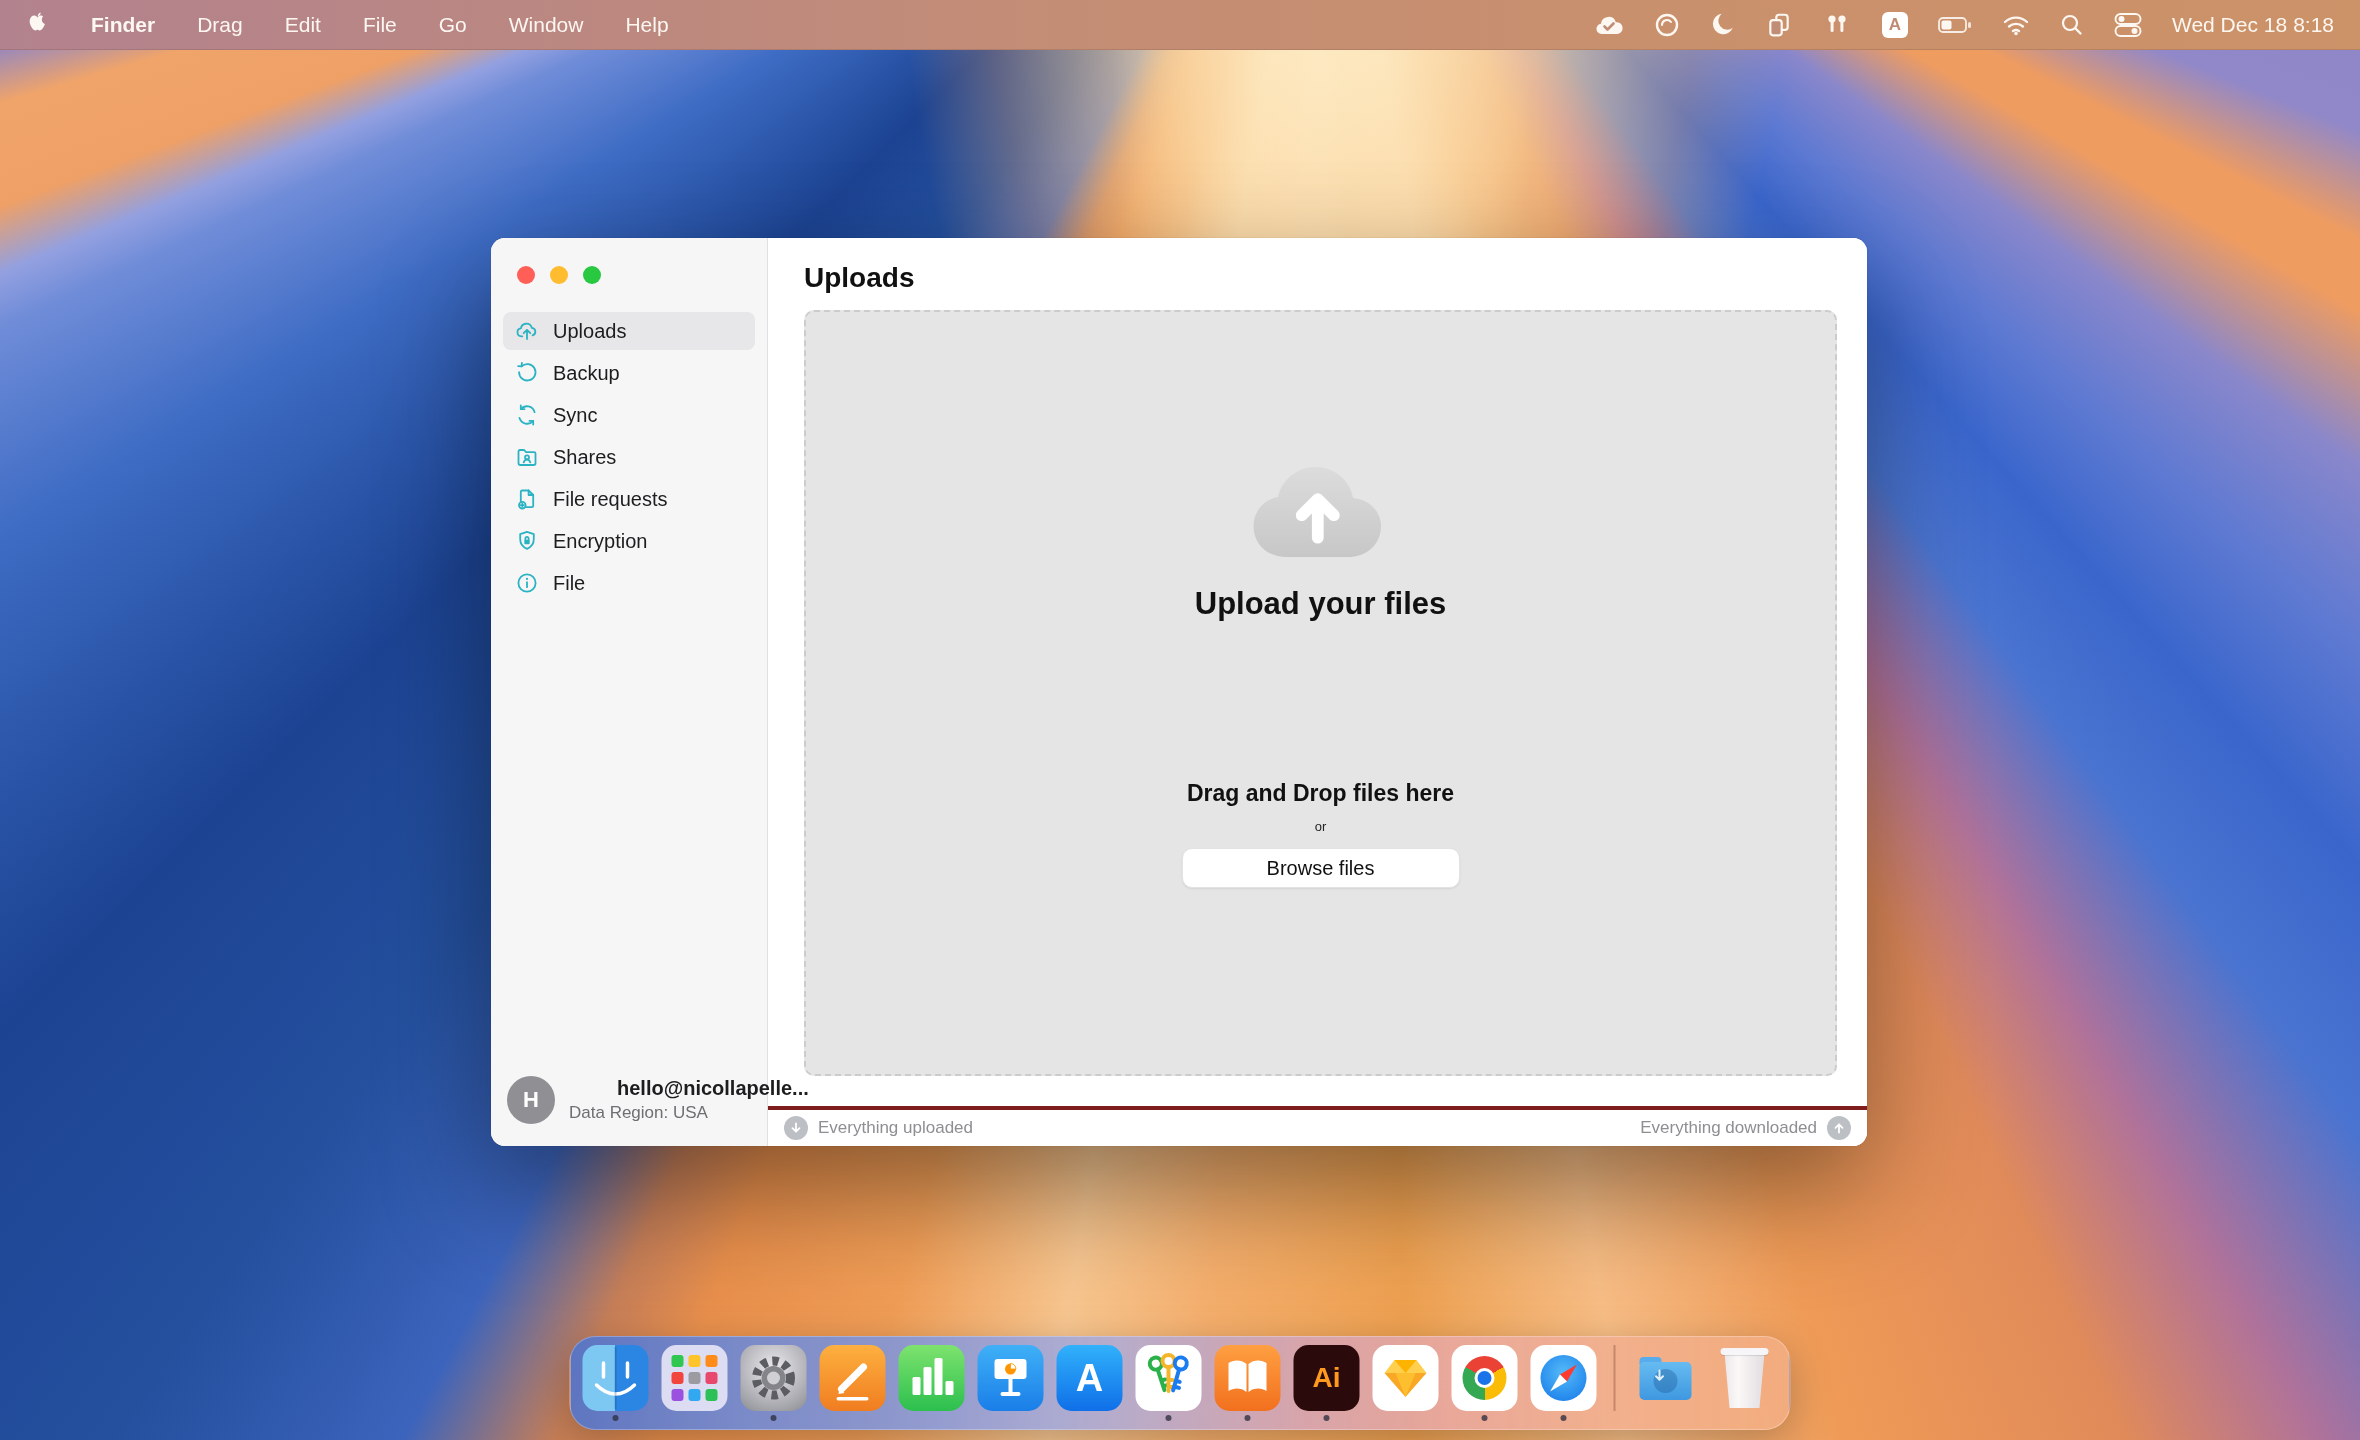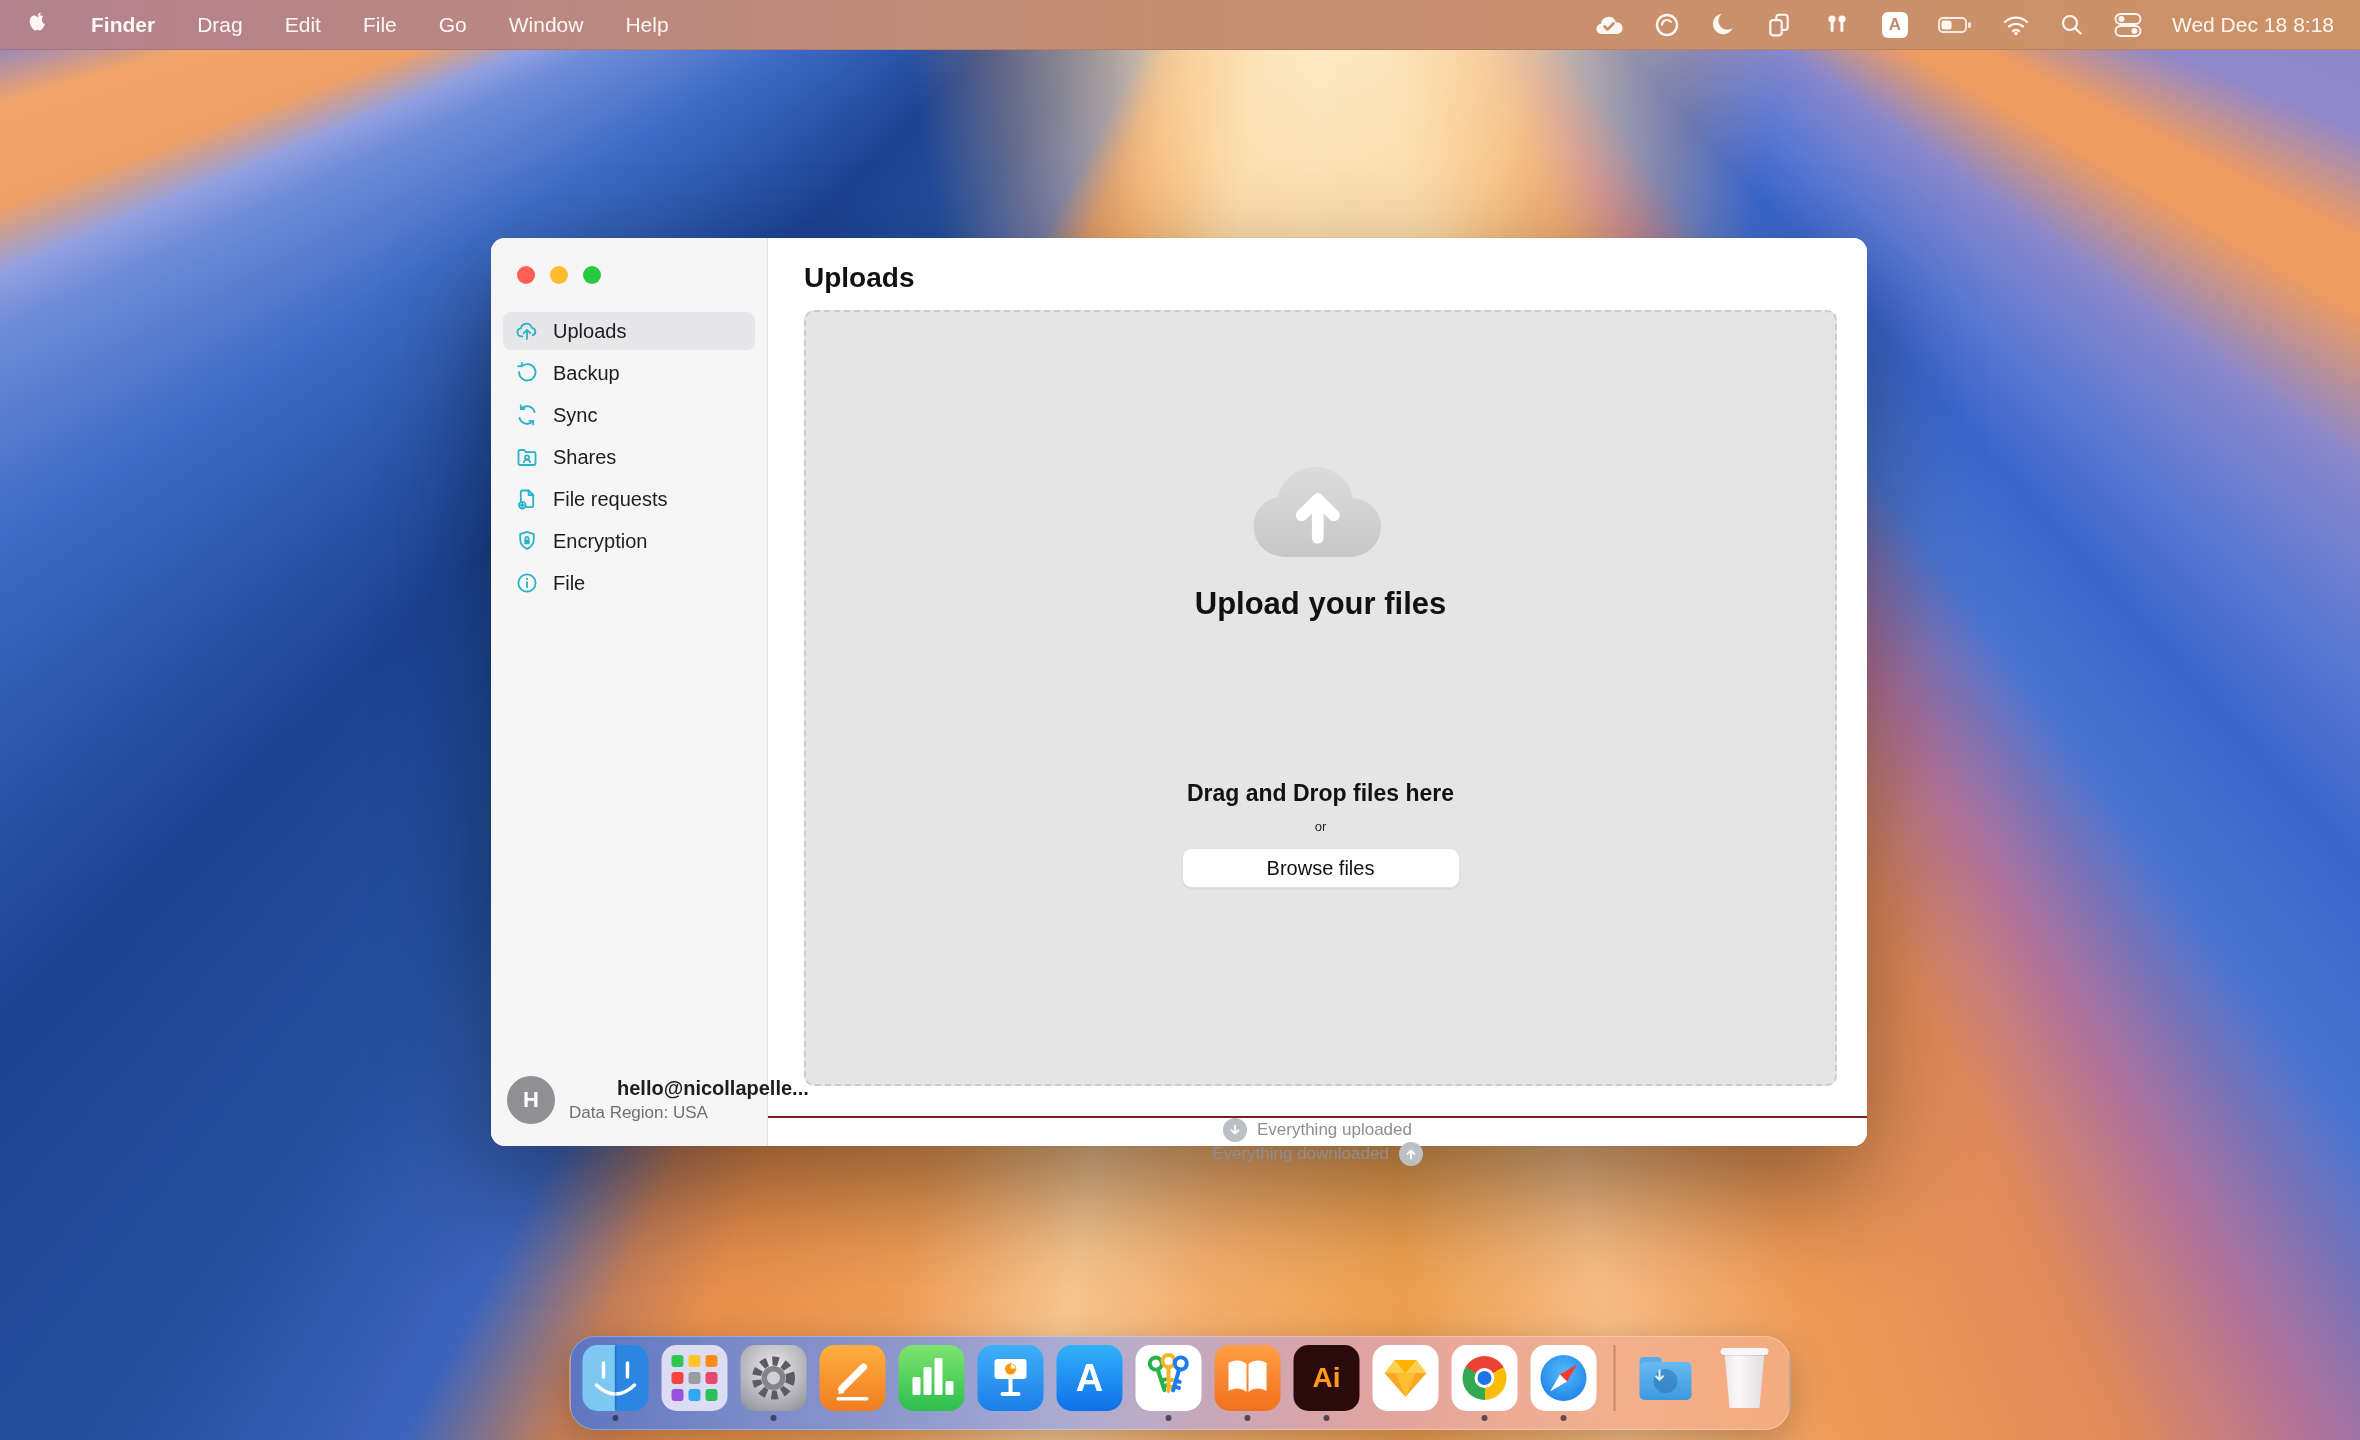--- a/index.html
+++ b/index.html
@@ -66,22 +66,22 @@
     background:#e5e5e5; display:flex; flex-direction:column; align-items:center; }
   .cloud-big { margin-top:148px; }
   .dz-heading { margin-top:18px; font-size:31px; font-weight:700; color:#111; }
   .dz-sub { margin-top:12px; font-size:21px; color:#222; }
   .dz-drag { margin-top:158px; font-size:23px; font-weight:700; color:#111; }
   .dz-or { margin-top:12px; font-size:13px; color:#222; }
   .browse-btn { margin-top:14px; width:278px; height:40px; background:#fff; border:1px solid #e3e3e6;
     border-radius:10px; font-size:20px; color:#111; font-family:inherit;
     box-shadow:0 1px 2px rgba(0,0,0,.08); cursor:pointer; }
 
-  .statusbar { height:30px; border-top:2px solid #7f1d1d; display:flex; align-items:center;
-    justify-content:space-between; padding:0 16px; border-radius:0 0 14px 0; background:#fff;flex-direction:column; }
+  .statusbar { height:40px; border-top:4px solid #7f1d1d; display:flex; align-items:center;
+    justify-content:space-between; padding:0 16px; border-radius:0 0 14px 0; background:#fff; }
   .sb-group { display:flex; align-items:center; gap:10px; font-size:17px; color:#8e8e93; }
   .sb-circle { width:24px; height:24px; border-radius:50%; background:#bcbfc4; display:flex;
     align-items:center; justify-content:center; }
 
   
   .dock { position:absolute; left:50%; transform:translateX(-50%); bottom:10px; height:94px;
     border-radius:26px; padding:8px 12px 0 12px; display:flex; align-items:flex-start; gap:13px;
     background:linear-gradient(90deg, rgba(79,116,207,.88) 0%, rgba(100,136,224,.84) 14%,
       rgba(123,152,232,.80) 30%, rgba(160,166,228,.74) 45%, rgba(205,163,200,.72) 60%,
       rgba(230,168,176,.74) 72%, rgba(240,172,142,.78) 86%, rgba(242,174,132,.82) 100%);

